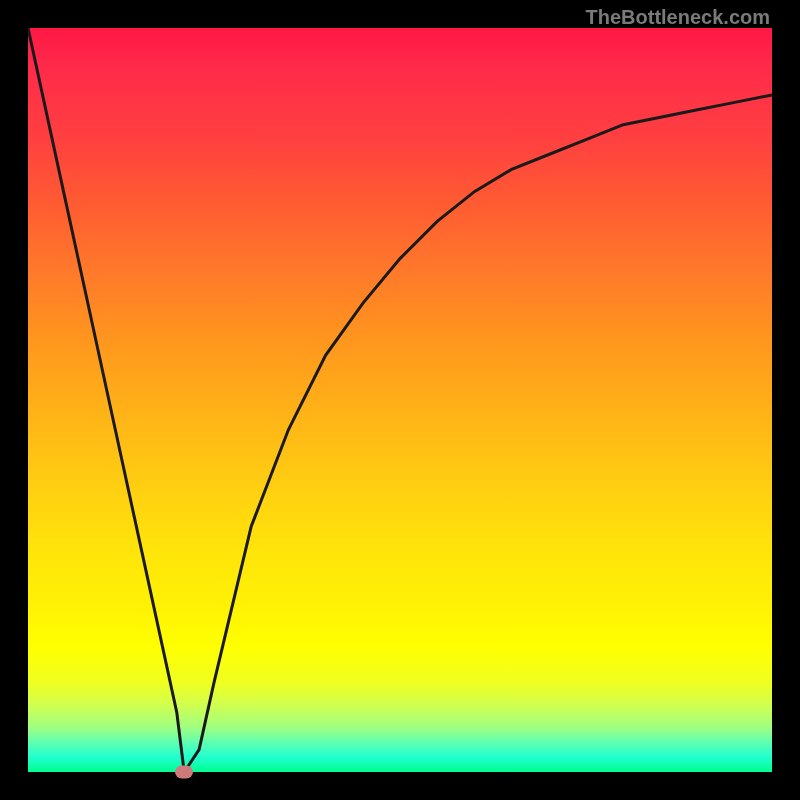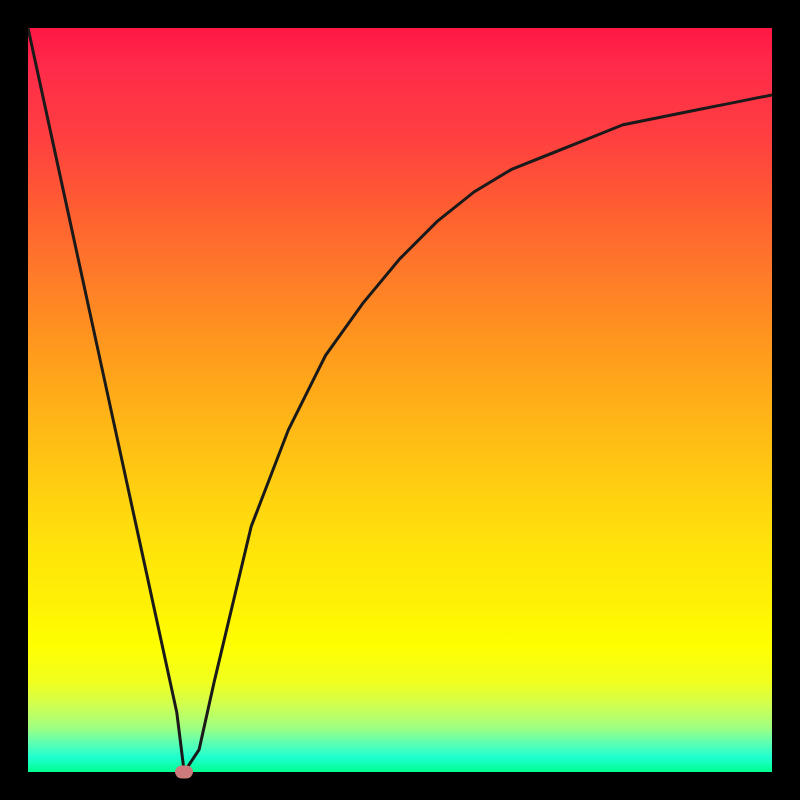--- a/index.html
+++ b/index.html
@@ -60,19 +60,20 @@
     height: 13px;
     background: #cc7a7a;
     border-radius: 7px;
     transform: translate(-50%, -50%);
   }
 </style>
 </head>
 <body>
 
 <div class="chart-container">
+  <div class="watermark">TheBottleneck.com</div>
   <div class="plot-area">
     <svg class="curve-svg" viewBox="0 0 744 744" preserveAspectRatio="none">
       <path id="curve-path" fill="none" stroke="#1a1a1a" stroke-width="3" d="M0.0 0.0 L37.2 171.1 L74.4 342.2 L111.6 513.4 L148.8 684.5 L156.2 744.0 L171.1 721.7 L186.0 654.7 L223.2 498.5 L260.4 401.8 L297.6 327.4 L334.8 275.3 L372.0 230.6 L409.2 193.4 L446.4 163.7 L483.6 141.4 L520.8 126.5 L558.0 111.6 L595.2 96.7 L632.4 89.3 L669.6 81.8 L706.8 74.4 L744.0 67.0"></path>
     </svg>
     <div class="marker" id="marker" style="left: 156.24px; top: 744px;"></div>
   </div>
 </div>
 
 </body></html>

